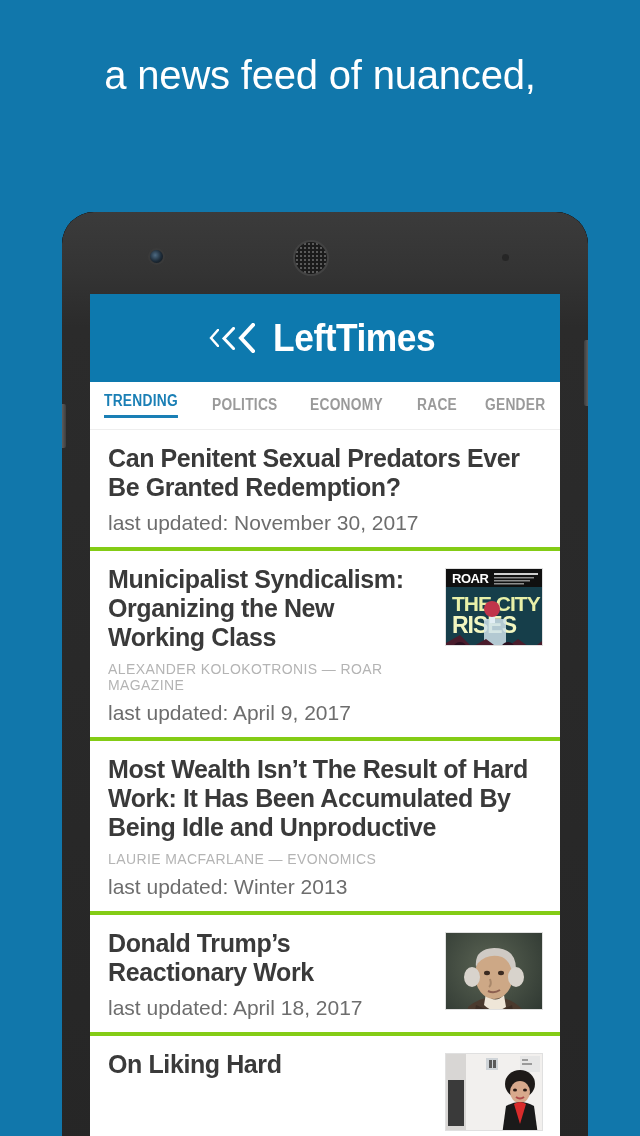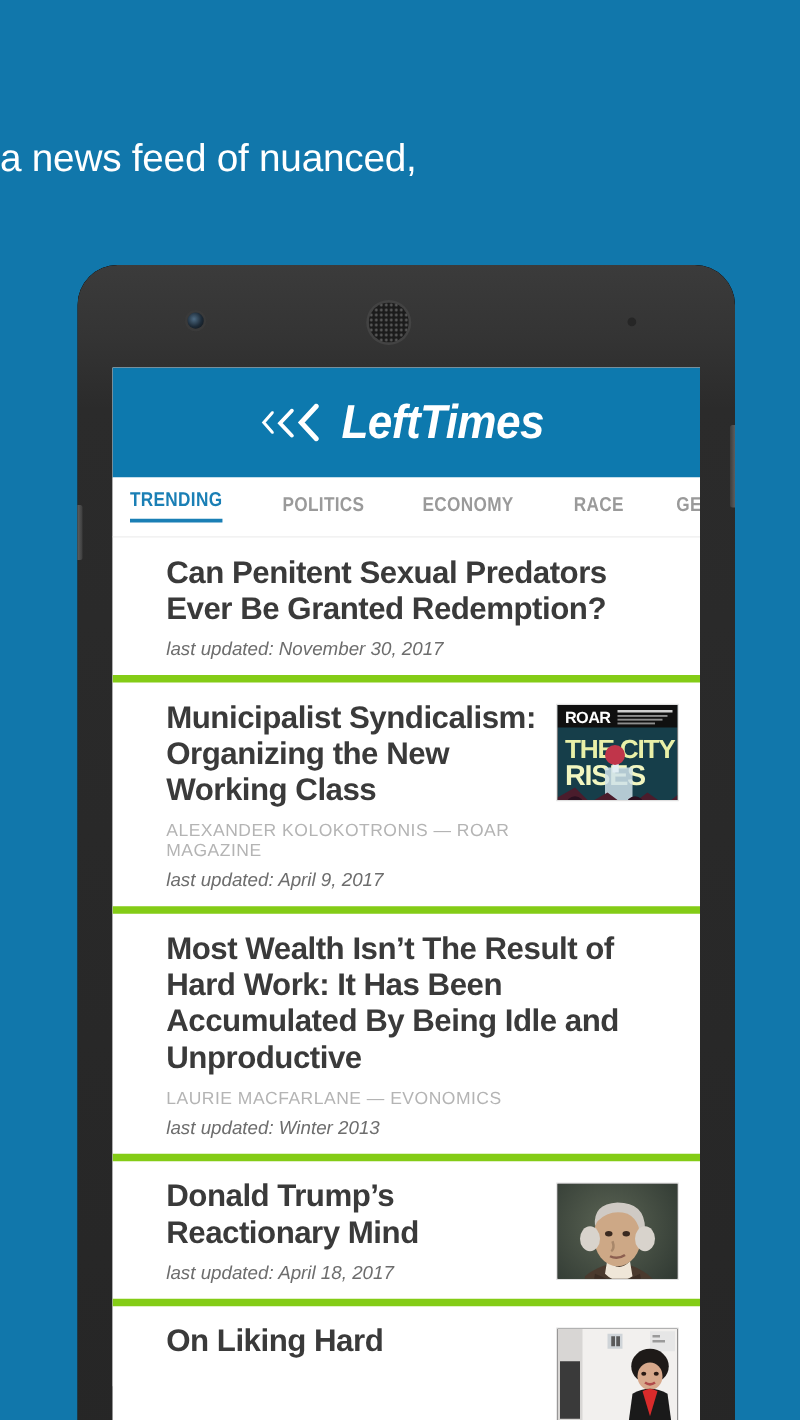--- a/index.html
+++ b/index.html
@@ -6,24 +6,24 @@
   html, body {
     width:640px; height:1136px;
     overflow:hidden;
     font-family:"Liberation Sans", sans-serif;
   }
   body { background:#1177ab; position:relative; }
 
   
   .promo {
     position:absolute; top:0; left:0; width:640px; height:200px;
-    display:flex; flex-direction:row; align-items:center;
+    display:flex; flex-direction:column; align-items:center;
     justify-content:flex-start; padding-top:54px;
     color:#ffffff; text-align:center;
-    font-size:31px; line-height:42px; font-weight:400;
+    font-size:40px; line-height:42px; font-weight:400;
     letter-spacing:-0.2px;
   }
   .promo span { display:block; white-space:nowrap; }
 
   
   .device {
     position:absolute; left:62px; top:212px;
     width:526px; height:960px;
     background:#2f2f2f;
     border-radius:32px 32px 10px 10px;
@@ -72,37 +72,36 @@
     position:absolute; left:28px; top:82px;
     width:470px; height:878px;
     background:#ffffff; overflow:hidden;
   }
 
   
   .app-header {
     height:88px; background:#0d79ae;
     display:flex; align-items:center; justify-content:center;
     gap:10px;
-    font-style:italic;
   }
   .logo-chevrons {
     display:flex; align-items:center; gap:2px; margin-right:2px;
   }
   .logo-chevrons svg { display:block; }
   .logo-text {
     color:#ffffff; font-size:38px; font-weight:700;
     letter-spacing:-0.5px; line-height:1;
     font-family:"Liberation Sans", sans-serif;
     transform:scaleX(0.93);
   }
 
   
   .tabbar {
     height:48px; background:#fff;
-    display:flex; align-items:center; gap:36px;
+    display:flex; align-items:center; gap:22px;
     padding:0 14px; overflow:hidden;
     border-bottom:1px solid #eeeeee;
     position:relative;
   }
   .tab {
     font-size:16px; font-weight:700; letter-spacing:0.3px;
     color:#9a9a9a; white-space:nowrap;
     transform:scaleX(0.86); transform-origin:left center;
     padding-bottom:2px;
   }
@@ -111,37 +110,37 @@
     content:""; display:block; height:3px; background:#1a7fb5;
     margin-top:5px; width:100%;
   }
 
   
   .feed { background:#fff; }
   .article {
     position:relative;
     padding:14px 18px 12px 18px;
   }
-  .article + .article { border-top:6px solid #84cc16; }
-  .article-body { padding-right:0;margin-left:25px; }
+  .article + .article { border-top:4px solid #84cc16; }
+  .article-body { padding-right:0; }
   .article.has-thumb .article-body { padding-right:112px; }
 
   .headline {
     font-size:25px; line-height:29px;
     font-weight:700; color:#3a3a3a;
     letter-spacing:-0.4px;
     margin-bottom:9px;
   }
   .byline {
     font-size:14px; letter-spacing:0.4px;
     color:#b4b4b4; text-transform:uppercase;
     margin-bottom:8px;
   }
   .updated {
-    font-size:15px; color:#6d6d6d;font-style:italic;
+    font-size:21px; color:#6d6d6d;
   }
 
   .thumb {
     position:absolute; right:18px; top:18px;
     width:96px; height:76px;
     overflow:hidden; background:#222;
     box-shadow:0 0 0 1px rgba(0,0,0,.12);
   }
   .thumb svg { display:block; width:96px; height:96px; }
 </style>
@@ -232,21 +231,21 @@
       <div class="article">
         <div class="article-body">
           <div class="headline">Most Wealth Isn’t The Result of Hard Work: It Has Been Accumulated By Being Idle and Unproductive</div>
           <div class="byline">LAURIE MACFARLANE — EVONOMICS</div>
           <div class="updated">last updated: Winter 2013</div>
         </div>
       </div>
 
       <div class="article has-thumb">
         <div class="article-body">
-          <div class="headline">Donald Trump’s Reactionary Mind</div>
+          <div class="headline">Donald Trump’s Reactionary Work</div>
           <div class="updated">last updated: April 18, 2017</div>
         </div>
         <div class="thumb">
           <svg viewBox="0 0 96 96" aria-hidden="true">
             <rect width="96" height="96" fill="#3e4a3c"></rect>
             <rect width="96" height="96" fill="url(#pg)"></rect>
             <defs>
               <radialGradient id="pg" cx="45%" cy="35%" r="75%">
                 <stop offset="0%" stop-color="#5b6454"></stop>
                 <stop offset="100%" stop-color="#2d3630"></stop>

